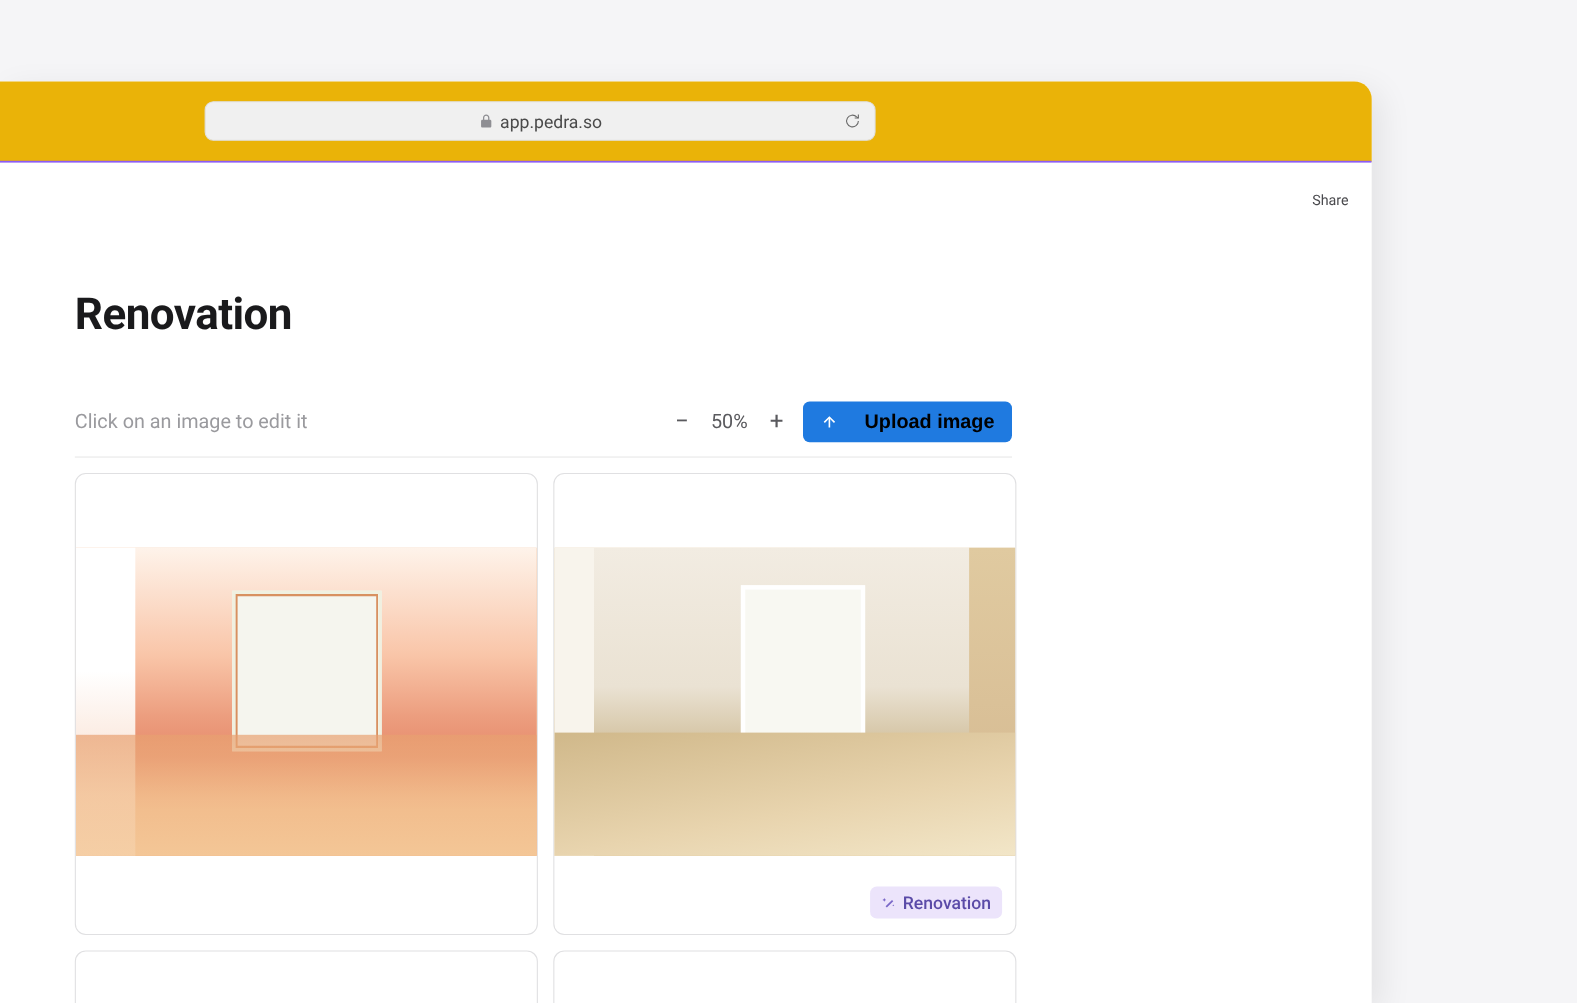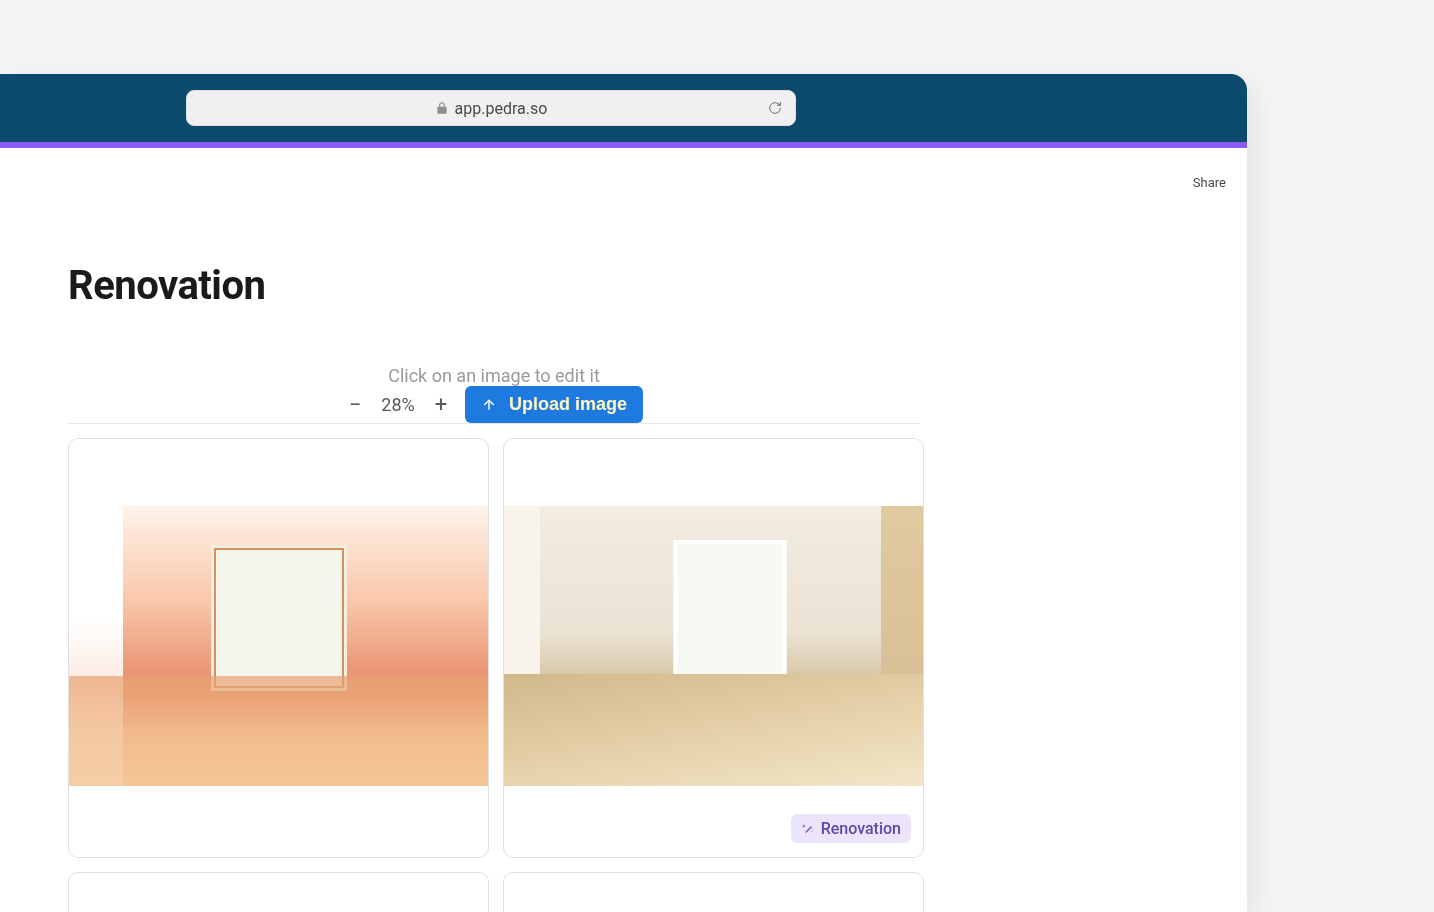--- a/index.html
+++ b/index.html
@@ -20,22 +20,22 @@
       top: 74px;
       left: 0;
       width: 1247px;
       background: #ffffff;
       border-top-right-radius: 16px;
       box-shadow: 8px 8px 30px rgba(0,0,0,0.08);
       height: 838px;
     }
     .browser-chrome {
       height: 74px;
-      background: #0c4a6e;
-      border-bottom: 6px solid #8b5cf6;
+      background: #eab308;
+      border-bottom: 2px solid #8b5cf6;
       display: flex;
       align-items: center;
       justify-content: flex-start;
       padding-left: 186px;
       border-top-right-radius: 16px;
     }
     .url-bar {
       width: 610px;
       height: 36px;
       background: #f0f0f0;
@@ -90,24 +90,23 @@
       font-size: 40px;
       font-weight: 700;
       color: #1a1a1c;
       letter-spacing: -0.5px;
     }
     .toolbar {
       display: flex;
       align-items: center;
       justify-content: space-between;
       margin-top: 56px;
-      padding-bottom: 0;
+      padding-bottom: 13px;
       border-bottom: 1px solid #e8e8e8;
       width: 852px;
-      flex-direction: column;
     }
     .hint-text {
       font-size: 18px;
       color: #9a9a9e;
     }
     .toolbar-right {
       display: flex;
       align-items: center;
       gap: 14px;
     }
@@ -125,29 +124,29 @@
       text-align: center;
     }
     .zoom-value {
       font-size: 18px;
       color: #5a5a5e;
       min-width: 42px;
       text-align: center;
     }
     .upload-btn {
       background: #1f7ae0;
-      color: #fef9c3;
+      color: #000000;
       border: none;
       border-radius: 6px;
       padding: 8px 16px;
       font-size: 18px;
       font-weight: 600;
       display: flex;
       align-items: center;
-      gap: 12px;
+      gap: 24px;
       cursor: pointer;
     }
     .upload-icon {
       width: 16px;
       height: 16px;
       stroke: #ffffff;
       stroke-width: 2.2;
       fill: none;
     }
     .image-grid {
@@ -299,21 +298,21 @@
     <span class="share-link">Share</span>
 
     <div class="main-area">
       <h1 class="page-title">Renovation</h1>
 
       <div class="toolbar">
         <span class="hint-text">Click on an image to edit it</span>
         <div class="toolbar-right">
           <div class="zoom-group">
             <span class="zoom-btn">−</span>
-            <span class="zoom-value">28%</span>
+            <span class="zoom-value">50%</span>
             <span class="zoom-btn">+</span>
           </div>
           <button class="upload-btn">
             <svg class="upload-icon" viewBox="0 0 24 24">
               <path d="M12 19V5"></path>
               <path d="M5 12l7-7 7 7"></path>
             </svg>
             <span>Upload image</span>
           </button>
         </div>

